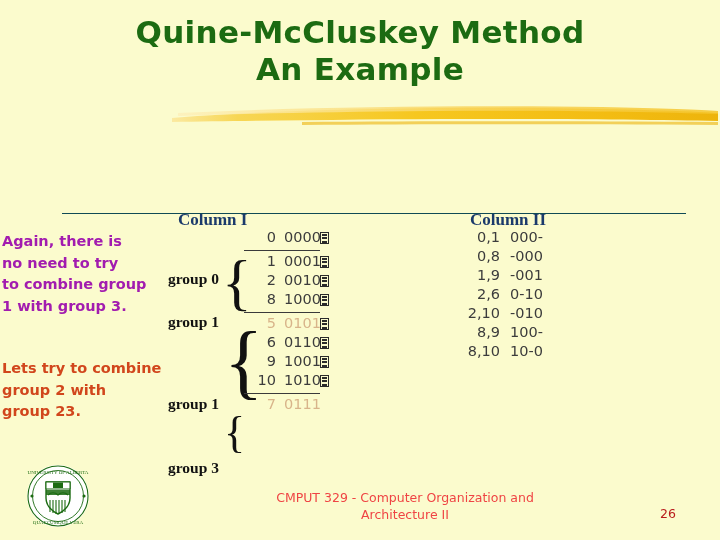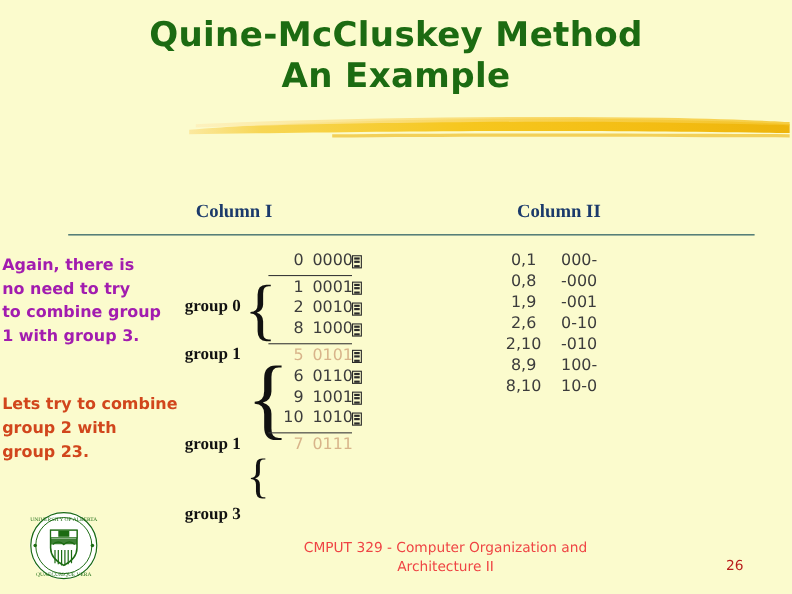--- a/index.html
+++ b/index.html
@@ -52,20 +52,21 @@
   }
 
   
   .col-header {
     position: absolute;
     font-family: "Liberation Serif", serif;
     font-weight: bold;
     font-size: 17px;
     color: #1b3a6b;
     white-space: nowrap;
+    margin-top: 28px;
   }
   #col-header-1 { left: 178px; top: 182px; }
   #col-header-2 { left: 470px; top: 182px; }
 
   #header-rule {
     position: absolute;
     left: 62px;
     top: 213px;
     width: 624px;
     height: 0;
@@ -205,21 +206,21 @@
     font-family: "DejaVu Sans", sans-serif;
     font-size: 14.5px;
     color: #3c3c3c;
     white-space: nowrap;
   }
   .c2-pair {
     position: absolute;
     left: 0;
     width: 48px;
     top: 0;
-    text-align: center;
+    text-align: right;
   }
   .c2-bits {
     position: absolute;
     left: 58px;
     top: 0;
   }
 
   
   #logo {
     position: absolute;

